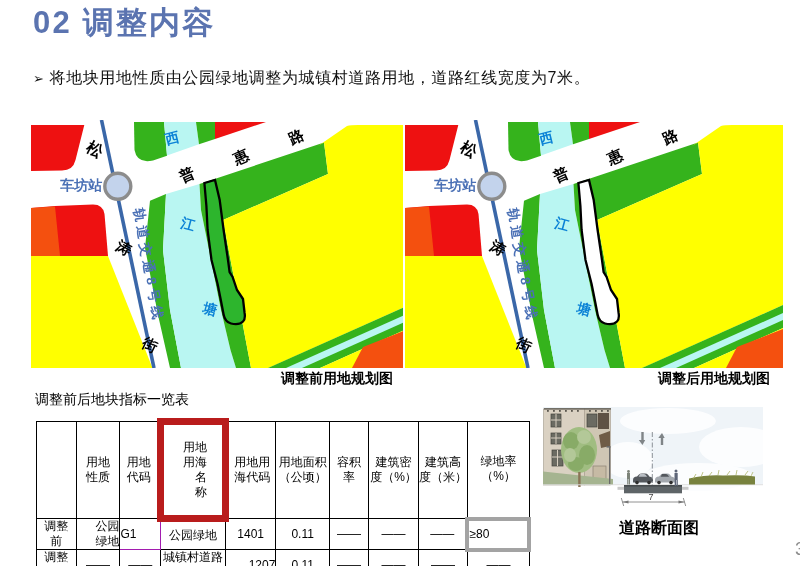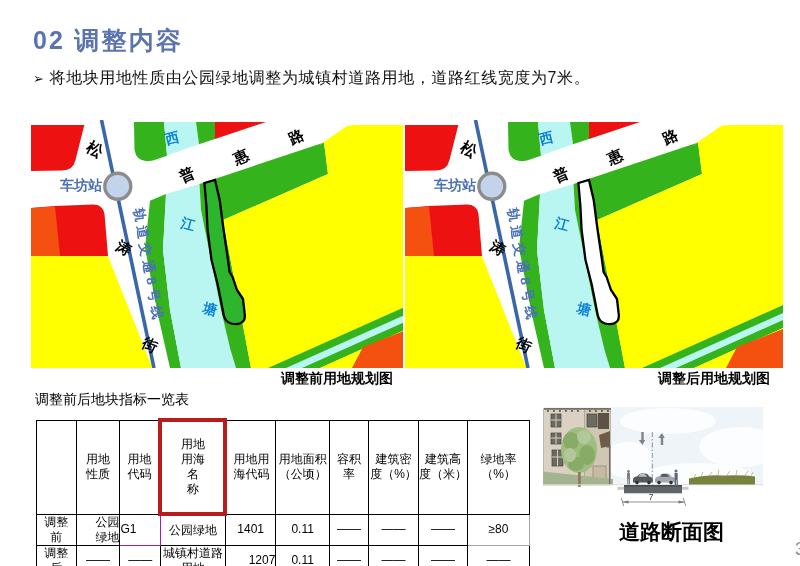--- a/index.html
+++ b/index.html
@@ -1,20 +1,20 @@
 <!DOCTYPE html>
 <html><head><meta charset="utf-8">
 <style>
 html,body{margin:0;padding:0}
 body{width:800px;height:566px;background:#fff;font-family:"Liberation Sans",sans-serif;position:relative;overflow:hidden}
 .abs{position:absolute}
 </style></head>
 <body>
 
-<div class="abs" style="left:33px;top:24px;font-size:25px;font-weight:bold;color:#5B74B0;letter-spacing:2.2px">02 调整内容</div>
+<div class="abs" style="left:33px;top:2px;font-size:31px;font-weight:bold;color:#5B74B0;letter-spacing:2.2px">02 调整内容</div>
 
 <div class="abs" style="left:33px;top:68px;font-size:16px;color:#111;letter-spacing:0.6px"><span style="font-size:13px">➢</span> 将地块用地性质由公园绿地调整为城镇村道路用地，道路红线宽度为7米。</div>
 
 <svg class="abs" style="left:31px;top:120px" width="372" height="248" viewBox="0 0 372 248">
 
 <path d="M0,5 L53.3,5 L44.5,40 Q42,50.5 31,50.5 L0,51 Z" fill="#EE1111"></path>
 
 <path d="M24,86 L62,84.5 Q72,84.5 73.5,94 L77,136 L0,136 L0,88 Z" fill="#EE1111"></path>
 
 <path d="M0,88 L24,86.5 L29,136 L0,136 Z" fill="#F4500F"></path>
@@ -155,39 +155,39 @@
         <col style="width:39.0px">
         <col style="width:50.0px">
         <col style="width:49.0px">
         <col style="width:62.0px">
       </colgroup>
 <tbody>
         <tr style="height:49px">
           <td style="border:1px solid #000;text-align:center;vertical-align:middle;padding:0"></td>
           <td style="border:1px solid #000;text-align:center;vertical-align:middle;padding:0">用地<br>性质</td>
           <td style="border:1px solid #000;text-align:center;vertical-align:middle;padding:0">用地<br>代码</td>
-          <td style="border:4px solid #b91c1c;text-align:center;vertical-align:middle;padding:15px">用地用海名<br>称</td>
+          <td style="border:7px solid #b91c1c;text-align:right;vertical-align:middle;padding:15px">用地用海名<br>称</td>
           <td style="border:1px solid #000;text-align:center;vertical-align:middle;padding:0">用地用<br>海代码</td>
           <td style="border:1px solid #000;text-align:center;vertical-align:middle;padding:0">用地面积<br>（公顷）</td>
           <td style="border:1px solid #000;text-align:center;vertical-align:middle;padding:0">容积<br>率</td>
           <td style="border:1px solid #000;text-align:center;vertical-align:middle;padding:0">建筑密<br>度（%）</td>
           <td style="border:1px solid #000;text-align:center;vertical-align:middle;padding:0">建筑高<br>度（米）</td>
           <td style="border:1px solid #000;text-align:center;vertical-align:middle;padding:0">绿地率<br>（%）</td>
         </tr>
 <tr style="height:31px">
           <td style="border:1px solid #000;text-align:center;vertical-align:middle;padding:0">调整<br>前</td>
           <td style="border:1px solid #000;text-align:right;vertical-align:middle;padding:0">公园<br>绿地</td>
           <td style="border:1px solid #a21caf;text-align:left;vertical-align:middle;padding:0">G1</td>
           <td style="border:1px solid #000;text-align:center;vertical-align:middle;padding:0">公园绿地</td>
           <td style="border:1px solid #000;text-align:center;vertical-align:middle;padding:0">1401</td>
           <td style="border:1px solid #000;text-align:center;vertical-align:middle;padding:0">0.11</td>
           <td style="border:1px solid #000;text-align:center;vertical-align:middle;padding:0">——</td>
           <td style="border:1px solid #000;text-align:center;vertical-align:middle;padding:0">——</td>
           <td style="border:1px solid #000;text-align:center;vertical-align:middle;padding:0">——</td>
-          <td style="border:1px solid #a3a3a3;text-align:center;vertical-align:middle;padding:0">≥80</td>
+          <td style="border:4px solid #a3a3a3;text-align:left;vertical-align:middle;padding:0">≥80</td>
         </tr>
 <tr style="height:31px">
           <td style="border:1px solid #000;text-align:center;vertical-align:middle;padding:0">调整<br>后</td>
           <td style="border:1px solid #000;text-align:center;vertical-align:middle;padding:0">——</td>
           <td style="border:1px solid #000;text-align:center;vertical-align:middle;padding:0">——</td>
           <td style="border:1px solid #000;text-align:center;vertical-align:middle;padding:0">城镇村道路<br>用地</td>
           <td style="border:1px solid #000;text-align:right;vertical-align:middle;padding:0">1207</td>
           <td style="border:1px solid #000;text-align:center;vertical-align:middle;padding:0">0.11</td>
           <td style="border:1px solid #000;text-align:center;vertical-align:middle;padding:0">——</td>
           <td style="border:1px solid #000;text-align:center;vertical-align:middle;padding:0">——</td>
@@ -339,15 +339,15 @@
     </g>
 
 <g fill="#777">
       <path d="M79.5,97 l6,-1.6 l0,3.2 Z"></path>
       <path d="M141.5,97 l-6,-1.6 l0,3.2 Z"></path>
     </g>
 
 <text x="108" y="95" font-size="9" fill="#444" text-anchor="middle">7</text>
 </svg>
 
-<div class="abs" style="left:619px;top:518px;font-size:21px;font-weight:bold;color:#000">道路断面图</div>
+<div class="abs" style="left:619px;top:518px;font-size:16px;font-weight:bold;color:#000">道路断面图</div>
 
 <div class="abs" style="left:795px;top:539px;font-size:18px;color:#8E8E8E">35</div>
 
 </body></html>

